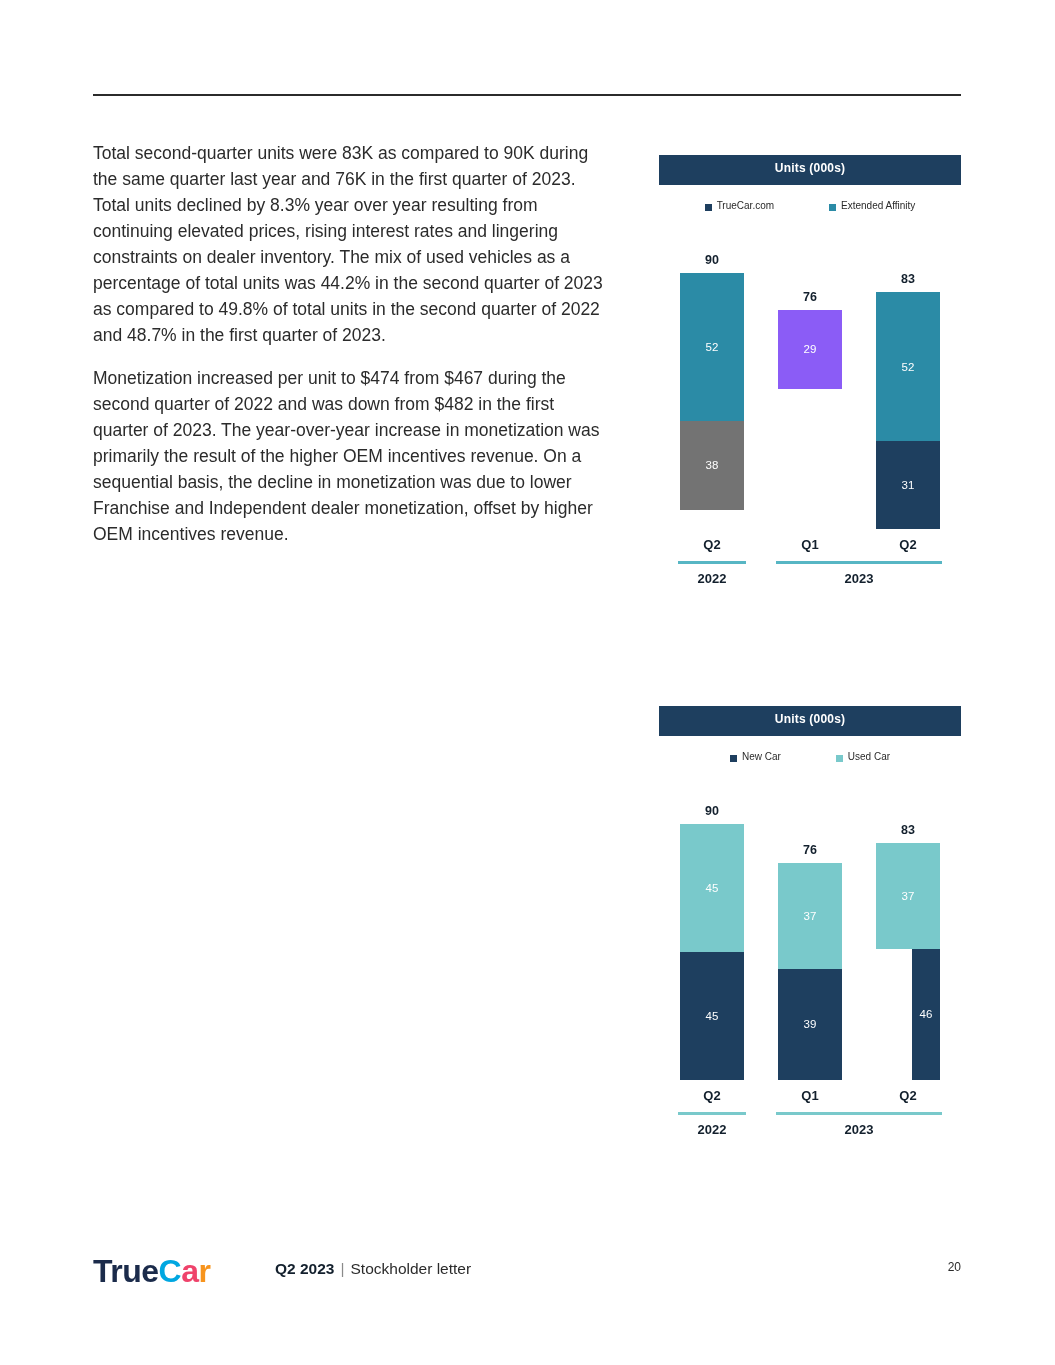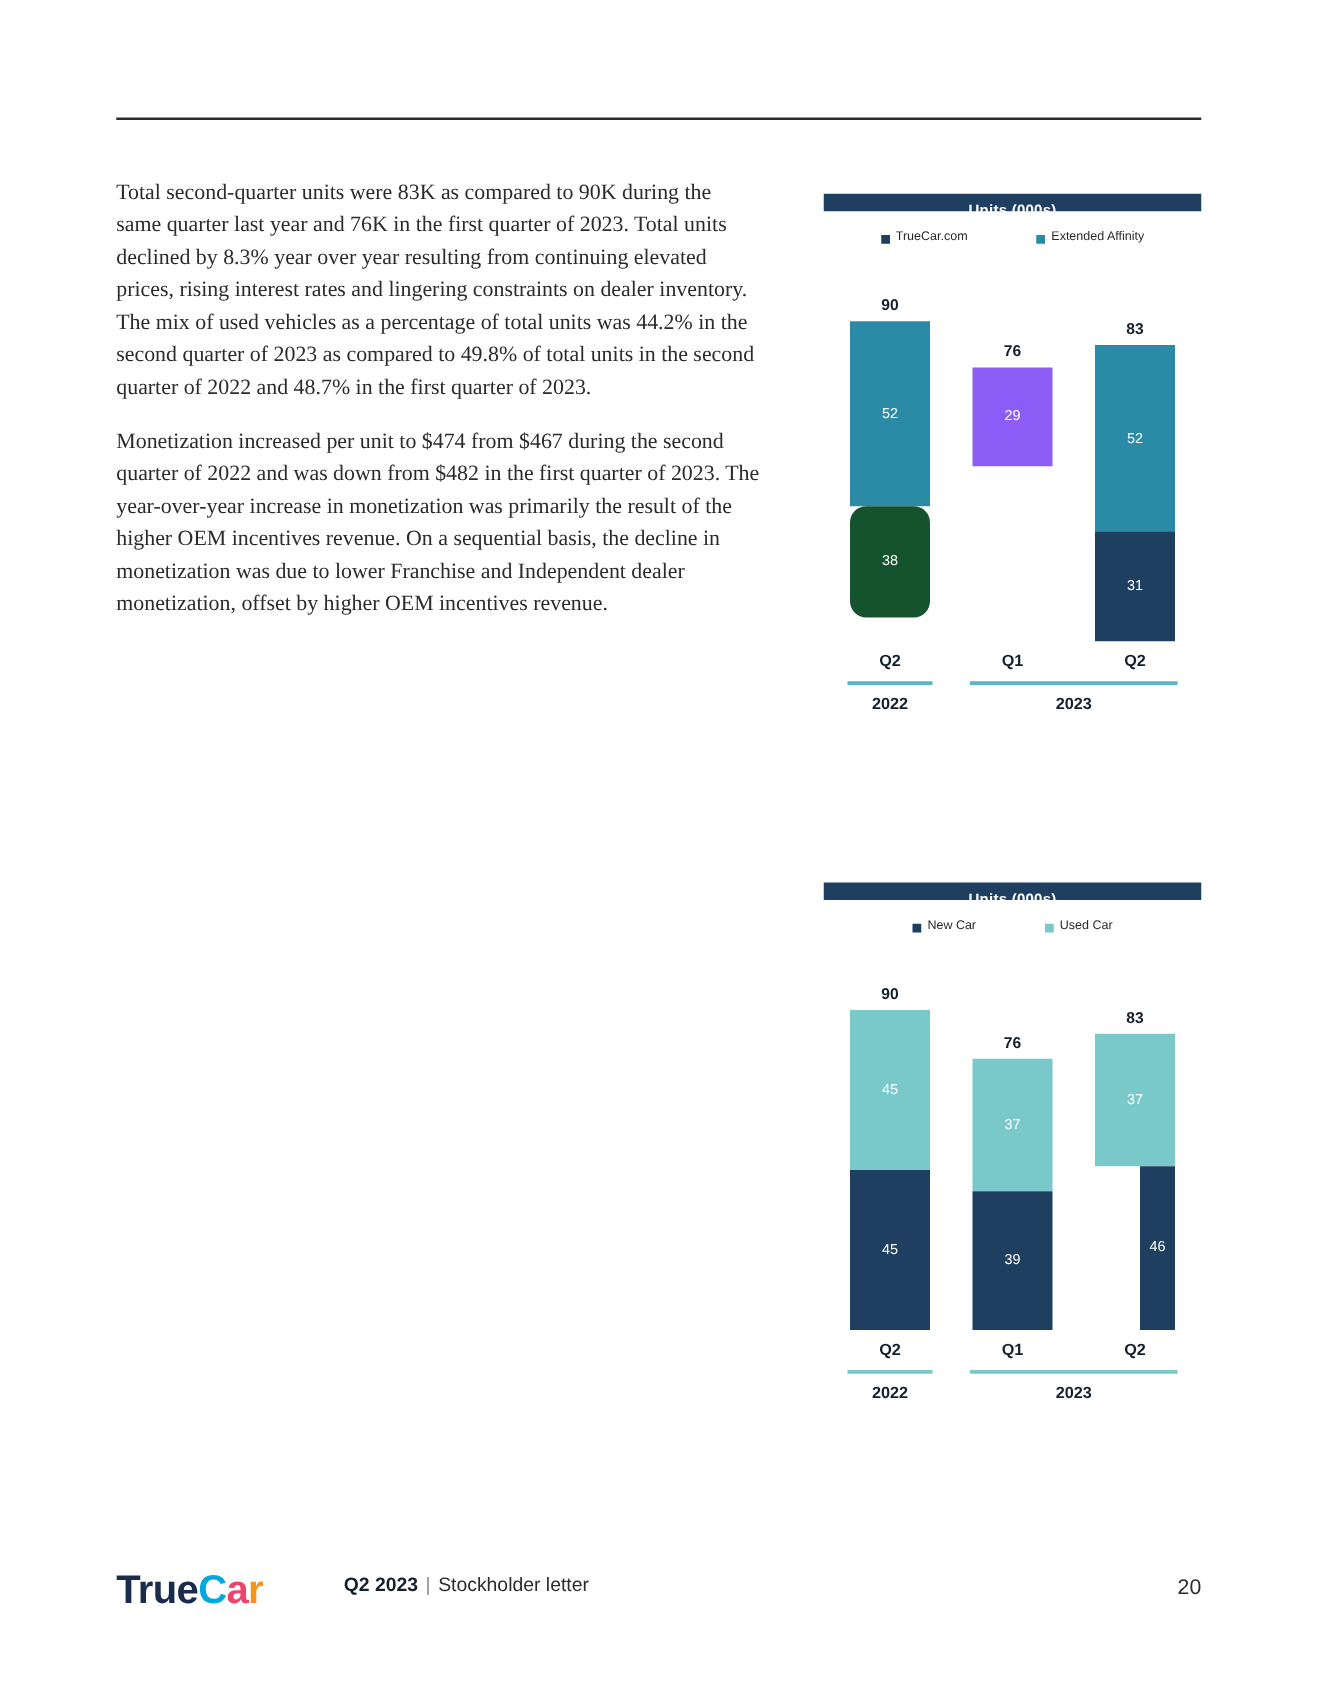--- a/index.html
+++ b/index.html
@@ -18,29 +18,29 @@
     background: #2b2b2b;
   }
   .text-col {
     position: absolute;
     left: 93px; top: 140px;
     width: 516px;
     color: #2b2b2b;
     font-size: 17.5px;
     line-height: 26px;
   }
-  .text-col p { margin: 0 0 17px 0; font-family: Liberation Serif, serif; }
+  .text-col p { margin: 0 0 17px 0; }
 
   
   .chart { position: absolute; width: 302px; }
   #chart-0 { left: 659px; top: 155px; }
   #chart-1 { left: 659px; top: 706px; }
 
   .chart-title {
-    height: 14px;
+    height: 30px;
     background: var(--navy, #1e3f5f);
     color: #ffffff;
     font-size: 12px;
     font-weight: bold;
     text-align: center;
     line-height: 26px;
     letter-spacing: 0.2px;
   }
   .chart-legend {
     display: flex; justify-content: center; align-items: center;
@@ -85,21 +85,21 @@
   .logo-a { color: var(--logo-a, #ef436b); }
   .logo-r { color: var(--logo-r, #f7941d); }
   .footer-center {
     position: absolute; left: 275px; top: 1260px;
     font-size: 15.5px; color: #2b2b2b;
   }
   .footer-period { font-weight: bold; color: #13202d; }
   .footer-sep { color: #8a8a8a; padding: 0 6px; }
   .footer-page {
     position: absolute; right: 94px; top: 1260px;
-    font-size: 17px; color: #2b2b2b;
+    font-size: 12px; color: #2b2b2b;
   }
 </style>
 </head>
 <body>
 
 <div class="page">
 
   <div class="top-rule"></div>
 
   <div class="text-col">
@@ -117,21 +117,21 @@
         <div class="legend-item">
           <div class="legend-swatch" style="background: rgb(43, 139, 166);"></div>
           <div class="legend-label">Extended Affinity</div>
         </div>
       </div>
       <div class="chart-plot">
         <div class="bar" style="left: 21px; height: 256.5px;">
           <div class="bar-seg" style="height: 148.2px; background: rgb(43, 139, 166);">
             <div class="bar-seg-value">52</div>
           </div>
-          <div class="bar-seg" style="height: 89px; background: #14532d; border-radius: 13px;">
+          <div class="bar-seg" style="height: 89px; background: #737373;">
             <div class="bar-seg-value">38</div>
           </div>
         </div>
         <div class="bar-total" style="left: 21px; bottom: 262.5px;">90</div>
         <div class="bar" style="left: 119px; height: 219.5px;">
           <div class="bar-seg" style="height: 79px; background: #8b5cf6;">
             <div class="bar-seg-value">29</div>
           </div>
         </div>
         <div class="bar-total" style="left: 119px; bottom: 225.5px;">76</div>

